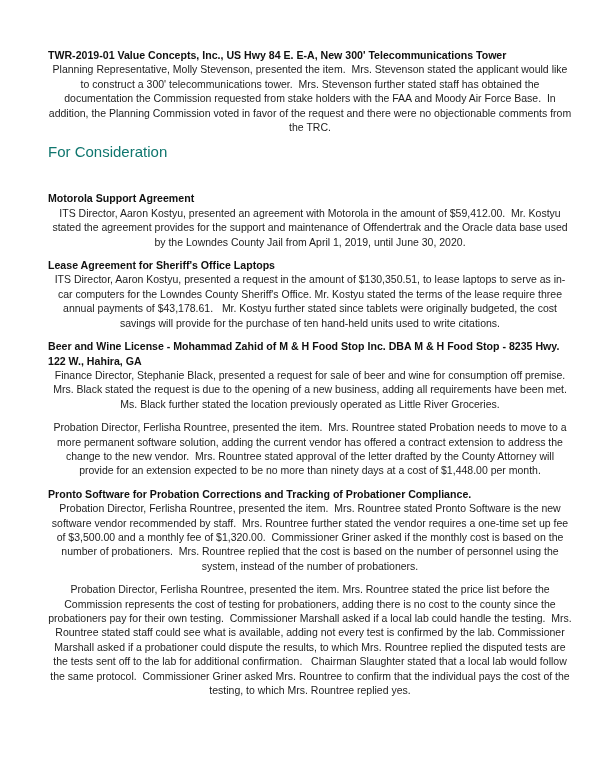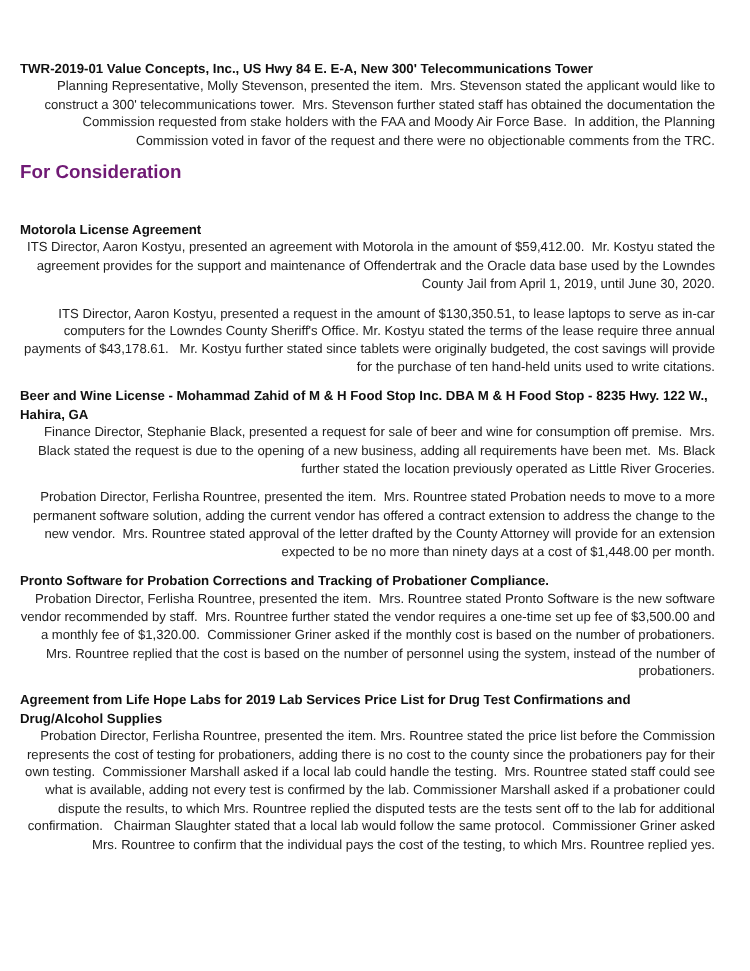--- a/index.html
+++ b/index.html
@@ -6,85 +6,85 @@
     margin: 0;
     padding: 0;
     background: #ffffff;
   }
   .page {
     position: relative;
     width: 600px;
     height: 765px;
     background: #ffffff;
     box-sizing: border-box;
-    padding: 48px 28px 20px 16px;
+    padding: 48px 28px 20px 48px;
     font-family: "Liberation Sans", "DejaVu Sans", sans-serif;
     color: #1c1c1c;
     overflow: hidden;
   }
   .doc-section {
     margin: 0 0 9px 0;
   }
   .sec-heading {
     margin: 0;
     font-size: 10.6px;
     line-height: 14.4px;
     font-weight: bold;
     color: #111111;
     white-space: pre-wrap;
   }
   .sec-body {
     margin: 0;
     font-size: 10.5px;
     line-height: 14.4px;
     font-weight: normal;
-    text-align: right;
+    text-align: center;
     white-space: pre-wrap;
   }
   .big-heading {
     margin: 4px 0 30px 0;
     font-size: 15px;
     line-height: 18px;
-    font-weight: bold;
-    color: #701a75;
+    font-weight: normal;
+    color: #0f766e;
   }
 </style>
 </head>
 <body>
 
 <div class="page">
 
   <section class="doc-section">
     <h3 class="sec-heading">TWR-2019-01 Value Concepts, Inc., US Hwy 84 E. E-A, New 300' Telecommunications Tower</h3>
     <p class="sec-body">Planning Representative, Molly Stevenson, presented the item.  Mrs. Stevenson stated the applicant would like to construct a 300' telecommunications tower.  Mrs. Stevenson further stated staff has obtained the documentation the Commission requested from stake holders with the FAA and Moody Air Force Base.  In addition, the Planning Commission voted in favor of the request and there were no objectionable comments from the TRC.</p>
   </section>
 
   <h2 class="big-heading">For Consideration</h2>
 
   <section class="doc-section">
-    <h3 class="sec-heading">Motorola License Agreement</h3>
+    <h3 class="sec-heading">Motorola Support Agreement</h3>
     <p class="sec-body">ITS Director, Aaron Kostyu, presented an agreement with Motorola in the amount of $59,412.00.  Mr. Kostyu stated the agreement provides for the support and maintenance of Offendertrak and the Oracle data base used by the Lowndes County Jail from April 1, 2019, until June 30, 2020.</p>
   </section>
 
   <section class="doc-section">
+    <h3 class="sec-heading">Lease Agreement for Sheriff's Office Laptops</h3>
     <p class="sec-body">ITS Director, Aaron Kostyu, presented a request in the amount of $130,350.51, to lease laptops to serve as in-car computers for the Lowndes County Sheriff's Office. Mr. Kostyu stated the terms of the lease require three annual payments of $43,178.61.   Mr. Kostyu further stated since tablets were originally budgeted, the cost savings will provide for the purchase of ten hand-held units used to write citations.</p>
   </section>
 
   <section class="doc-section">
     <h3 class="sec-heading">Beer and Wine License - Mohammad Zahid of M &amp; H Food Stop Inc. DBA M &amp; H Food Stop - 8235 Hwy. 122 W., Hahira, GA</h3>
     <p class="sec-body">Finance Director, Stephanie Black, presented a request for sale of beer and wine for consumption off premise.  Mrs. Black stated the request is due to the opening of a new business, adding all requirements have been met.  Ms. Black further stated the location previously operated as Little River Groceries.</p>
   </section>
 
   <section class="doc-section">
     <p class="sec-body">Probation Director, Ferlisha Rountree, presented the item.  Mrs. Rountree stated Probation needs to move to a more permanent software solution, adding the current vendor has offered a contract extension to address the change to the new vendor.  Mrs. Rountree stated approval of the letter drafted by the County Attorney will provide for an extension expected to be no more than ninety days at a cost of $1,448.00 per month.</p>
   </section>
 
   <section class="doc-section">
     <h3 class="sec-heading">Pronto Software for Probation Corrections and Tracking of Probationer Compliance.</h3>
     <p class="sec-body">Probation Director, Ferlisha Rountree, presented the item.  Mrs. Rountree stated Pronto Software is the new software vendor recommended by staff.  Mrs. Rountree further stated the vendor requires a one-time set up fee of $3,500.00 and a monthly fee of $1,320.00.  Commissioner Griner asked if the monthly cost is based on the number of probationers.  Mrs. Rountree replied that the cost is based on the number of personnel using the system, instead of the number of probationers.</p>
   </section>
 
   <section class="doc-section">
-    <h3 class="sec-heading">Agreement from Life Hope Labs for 2019 Lab Services Price List for Drug Test Confirmations and Drug/Alcohol Supplies</h3>
     <p class="sec-body">Probation Director, Ferlisha Rountree, presented the item. Mrs. Rountree stated the price list before the Commission represents the cost of testing for probationers, adding there is no cost to the county since the probationers pay for their own testing.  Commissioner Marshall asked if a local lab could handle the testing.  Mrs. Rountree stated staff could see what is available, adding not every test is confirmed by the lab. Commissioner Marshall asked if a probationer could dispute the results, to which Mrs. Rountree replied the disputed tests are the tests sent off to the lab for additional confirmation.   Chairman Slaughter stated that a local lab would follow the same protocol.  Commissioner Griner asked Mrs. Rountree to confirm that the individual pays the cost of the testing, to which Mrs. Rountree replied yes.</p>
   </section>
 
 </div>
 
 </body></html>

